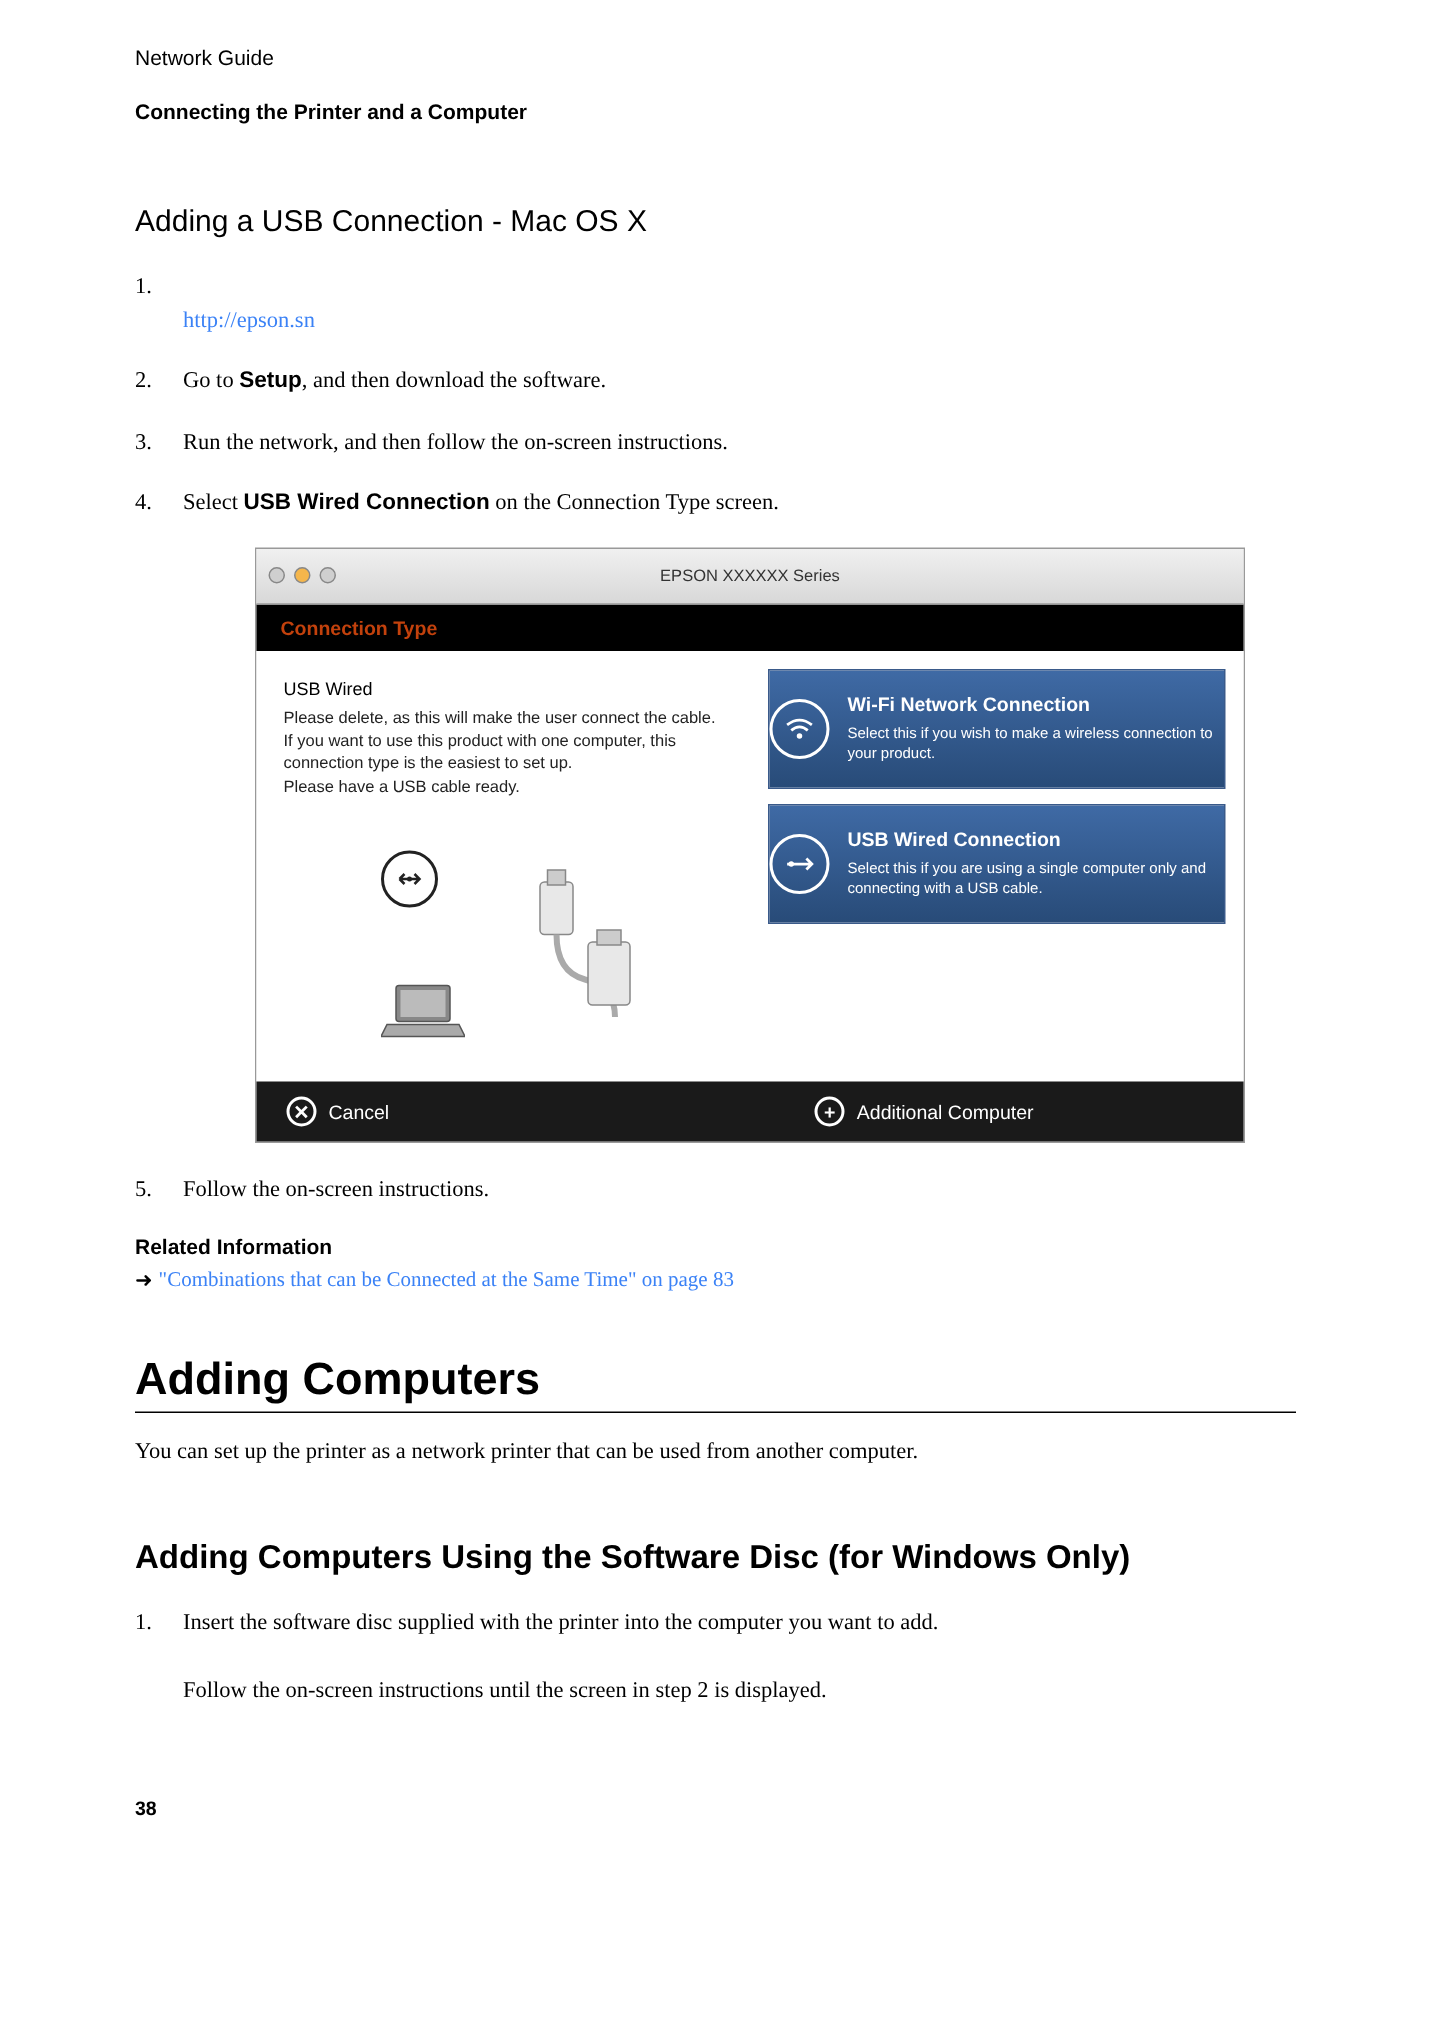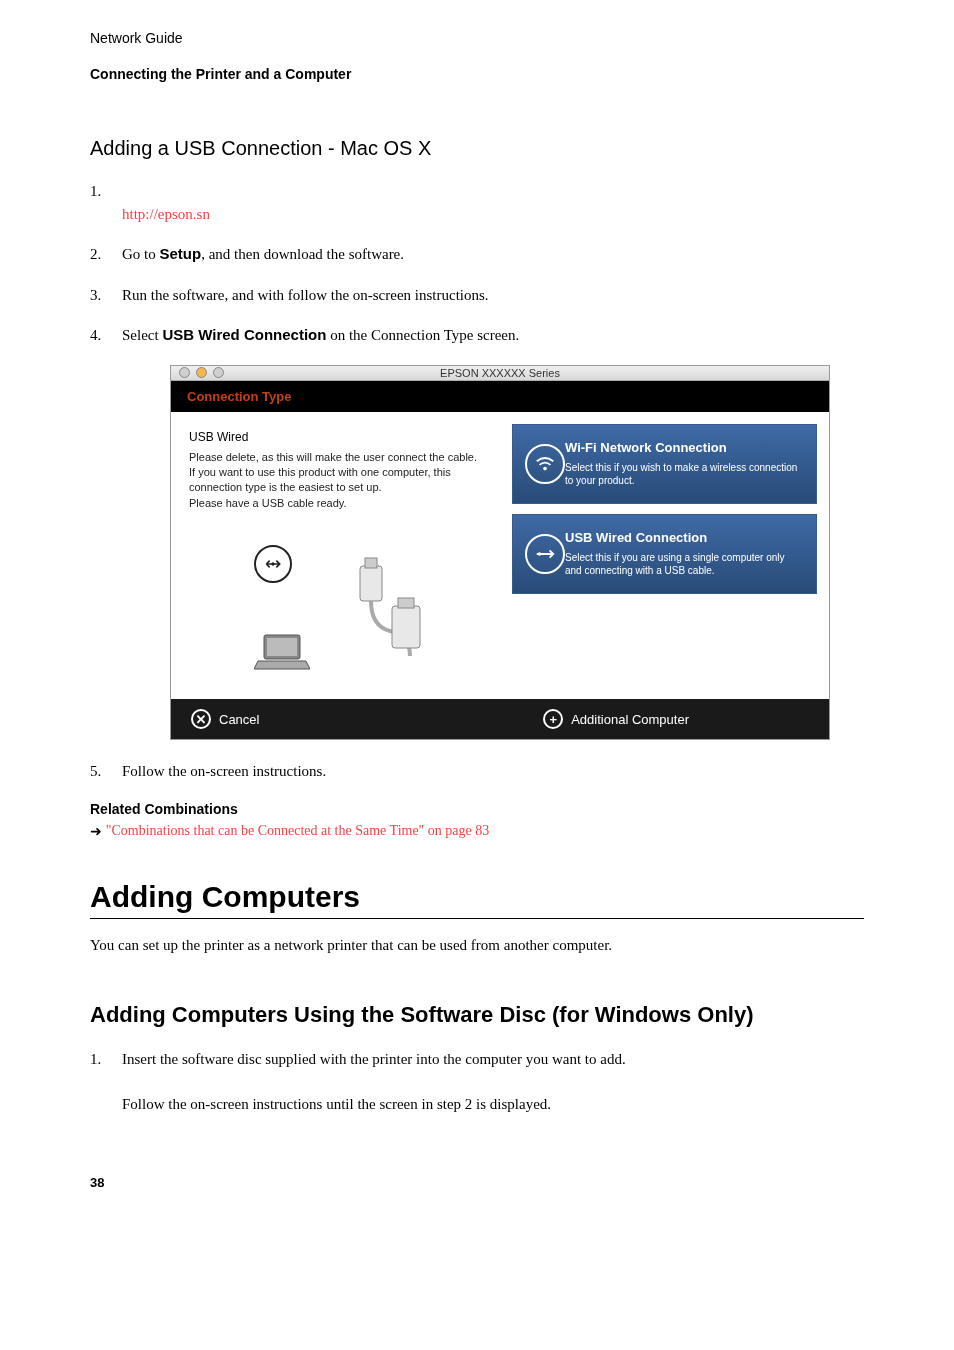--- a/index.html
+++ b/index.html
@@ -46,37 +46,37 @@
       margin-bottom: 18px;
       line-height: 1.5;
     }
     .step-list li::before {
       content: counter(step) ".";
       position: absolute;
       left: 0;
       font-size: 15px;
     }
     .link {
-      color: #ef4444;
+      color: #3b82f6;
       text-decoration: none;
       font-family: Liberation Serif, serif;
     }
     .bold-inline {
       font-family: 'Segoe UI', Arial, sans-serif;
       font-weight: bold;
     }
     .screenshot-container {
       margin: 10px 0 20px 80px;
       width: 660px;
       border: 1px solid #999;
       font-family: Arial, sans-serif;
     }
     .mac-titlebar {
       background: linear-gradient(#f0f0f0, #d8d8d8);
-      height: 15px;
+      height: 37px;
       display: flex;
       align-items: center;
       padding: 0 8px;
       position: relative;
       border-bottom: 1px solid #aaa;
     }
     .traffic-lights {
       display: flex;
       gap: 6px;
     }
@@ -151,23 +151,24 @@
     .right-pane {
       flex: 1;
       display: flex;
       flex-direction: column;
       gap: 10px;
     }
     .option-card {
       border: 1px solid #3a5a8a;
       background: linear-gradient(#3f6aa5, #284b78);
       color: #fff;
-      padding: 10px 12px;
-      display: flex;
-      align-items: center;
+      padding: 10px 0;
+      display: flex;
+      align-items: center;
+      gap: 12px;
       cursor: pointer;
       min-height: 80px;
     }
     .option-card.empty {
       background: #fff;
       border: none;
       min-height: 80px;
       cursor: default;
     }
     .option-icon-circle {
@@ -274,21 +275,21 @@
 
 <ol class="step-list">
   <li>
     <br>
     <a href="#" class="link">http://epson.sn</a>
   </li>
   <li>
     <span>Go to </span><span class="bold-inline">Setup</span><span>, and then download the software.</span>
   </li>
   <li>
-    <span>Run the software, and with follow the on-screen instructions.</span>
+    <span>Run the network, and then follow the on-screen instructions.</span>
   </li>
   <li>
     <span>Select </span><span class="bold-inline">USB Wired Connection</span><span> on the Connection Type screen.</span>
   </li>
 </ol>
 
 <div class="screenshot-container">
   <div class="mac-titlebar">
     <div class="traffic-lights">
       <div class="tl tl-red"></div>
@@ -368,21 +369,21 @@
     </div>
   </div>
 </div>
 
 <ol class="step-list" start="5" style="counter-reset: step 4;">
   <li>
     <span>Follow the on-screen instructions.</span>
   </li>
 </ol>
 
-<div class="related-heading">Related Combinations</div>
+<div class="related-heading">Related Information</div>
 <div class="related-link-row">
   <span class="arrow">➜</span>
   <a href="#" class="link">"Combinations that can be Connected at the Same Time" on page 83</a>
 </div>
 
 <h1 class="h1-title">Adding Computers</h1>
 
 <p class="body-text">You can set up the printer as a network printer that can be used from another computer.</p>
 
 <h2 class="h2-big">Adding Computers Using the Software Disc (for Windows Only)</h2>

